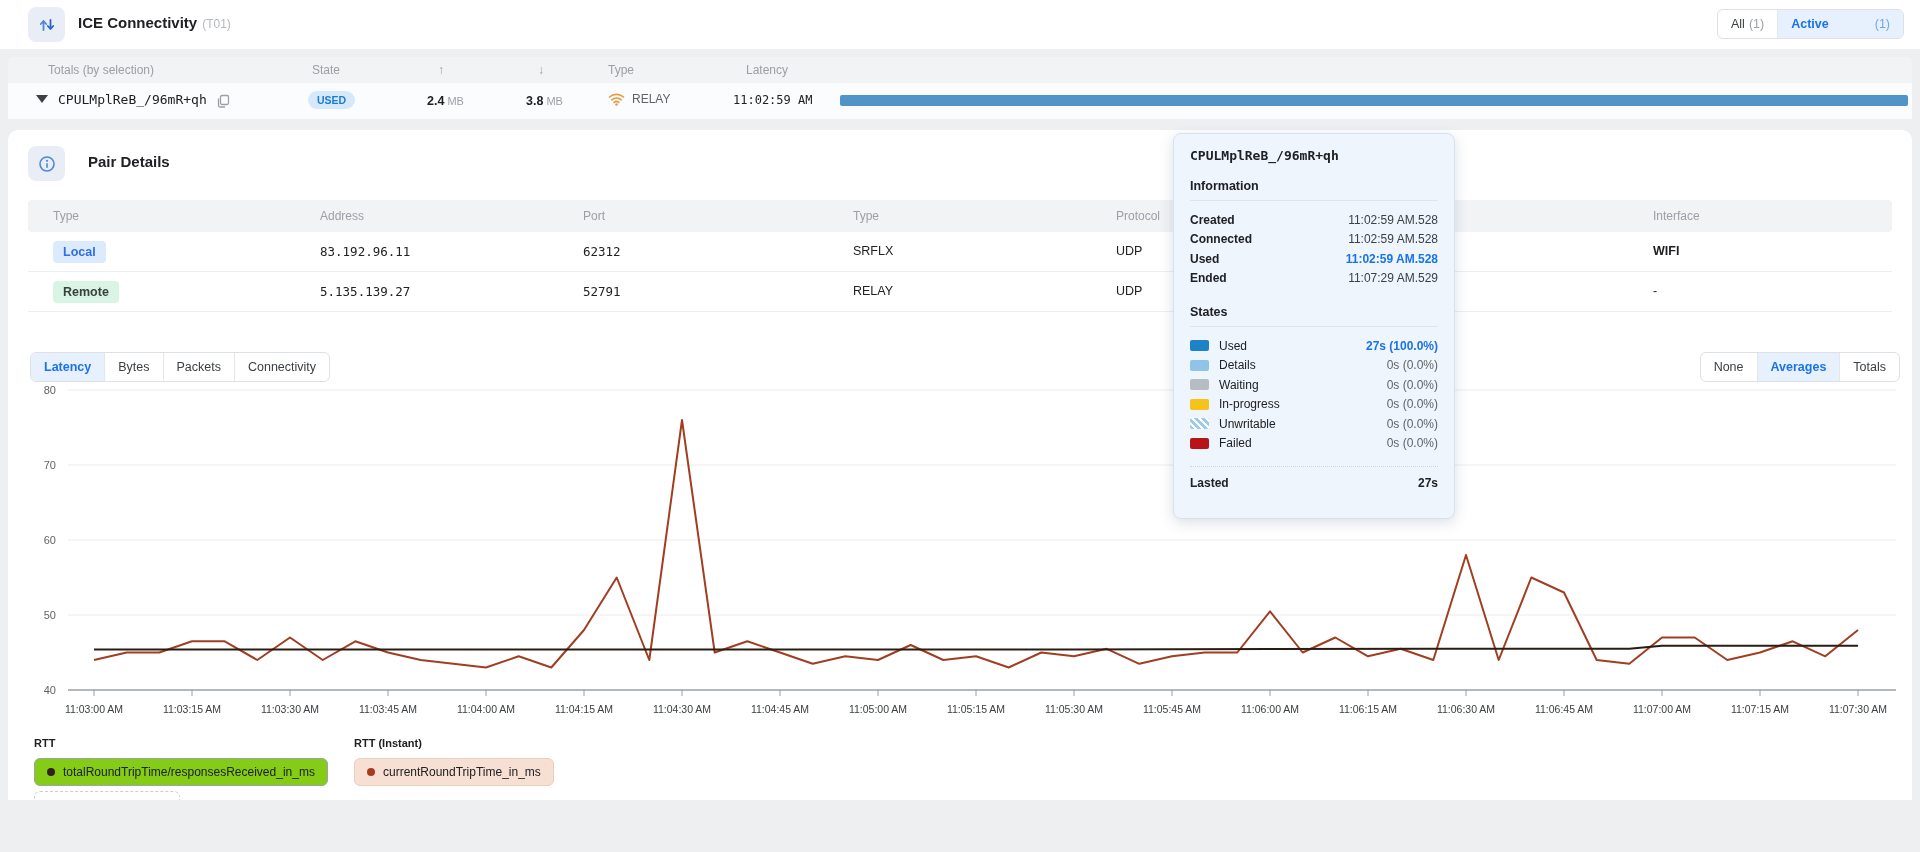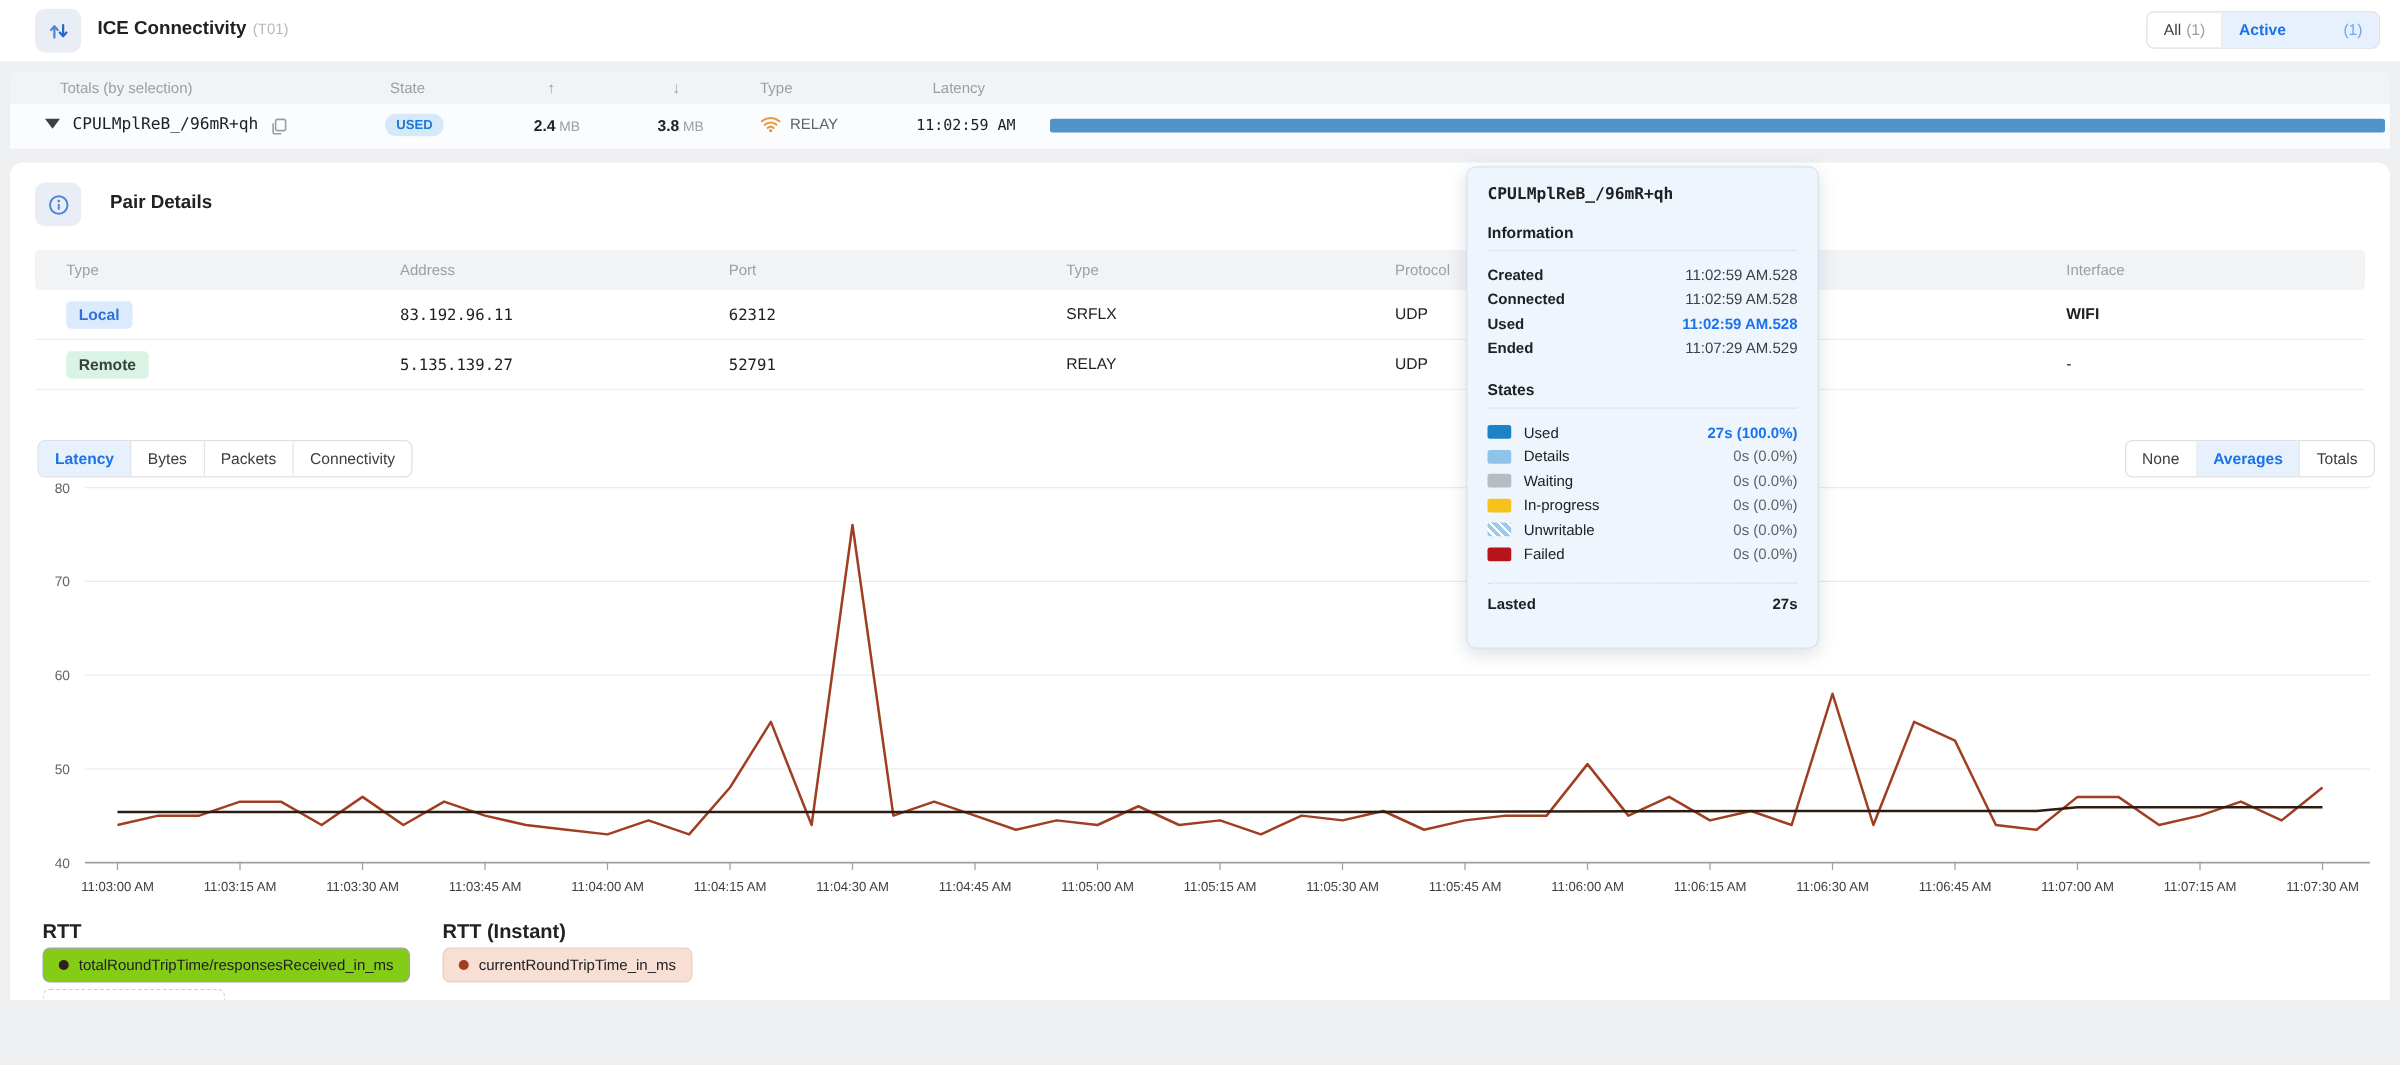--- a/index.html
+++ b/index.html
@@ -51,21 +51,21 @@
   
   .tabs { left:22px; top:222px; }
   .views { top:222px; right:12px; }
 
   
   #chart-svg { position:absolute; left:0; top:385px; }
   .ylab { font-size:11px; fill:#5f6368; font-family:"Liberation Sans",sans-serif; }
   .xlab { font-size:10.5px; fill:#3c4043; font-family:"Liberation Sans",sans-serif; }
 
   
-  .legend-group-label { position:absolute; font-size:16px; font-weight:bold; color:#202124; }
+  .legend-group-label { position:absolute; font-size:11px; font-weight:bold; color:#202124; }
   .pill { position:absolute; display:flex; align-items:center; gap:8px; height:28px; padding:0 12px; border-radius:6px; font-size:12px; cursor:pointer; white-space:nowrap; }
   .dot { width:8px; height:8px; border-radius:50%; flex:0 0 auto; }
   .pill-solid { background:#84cc16; border:1px solid #9da3ab; color:#202124; }
   .pill-dashed { background:transparent; border:1px dashed #c9ced4; color:#9aa0a6; }
   .pill-salmon { background:#f8dfd3; border:1px solid #edcdbc; color:#202124; }
 
   
   .tooltip { position:absolute; left:1173px; top:133px; width:282px; height:386px; background:#eff5fd; border:1px solid #d5e2f0; border-radius:8px; box-shadow:0 4px 14px rgba(60,80,110,0.18); padding:14px 16px; z-index:10; font-size:12px; }
   .tt-title { font-size:13px; font-weight:bold; margin-bottom:16px; }
   .tt-section { font-weight:bold; font-size:12.5px; padding-bottom:7px; border-bottom:1px solid #dde6f0; margin-bottom:9px; }

